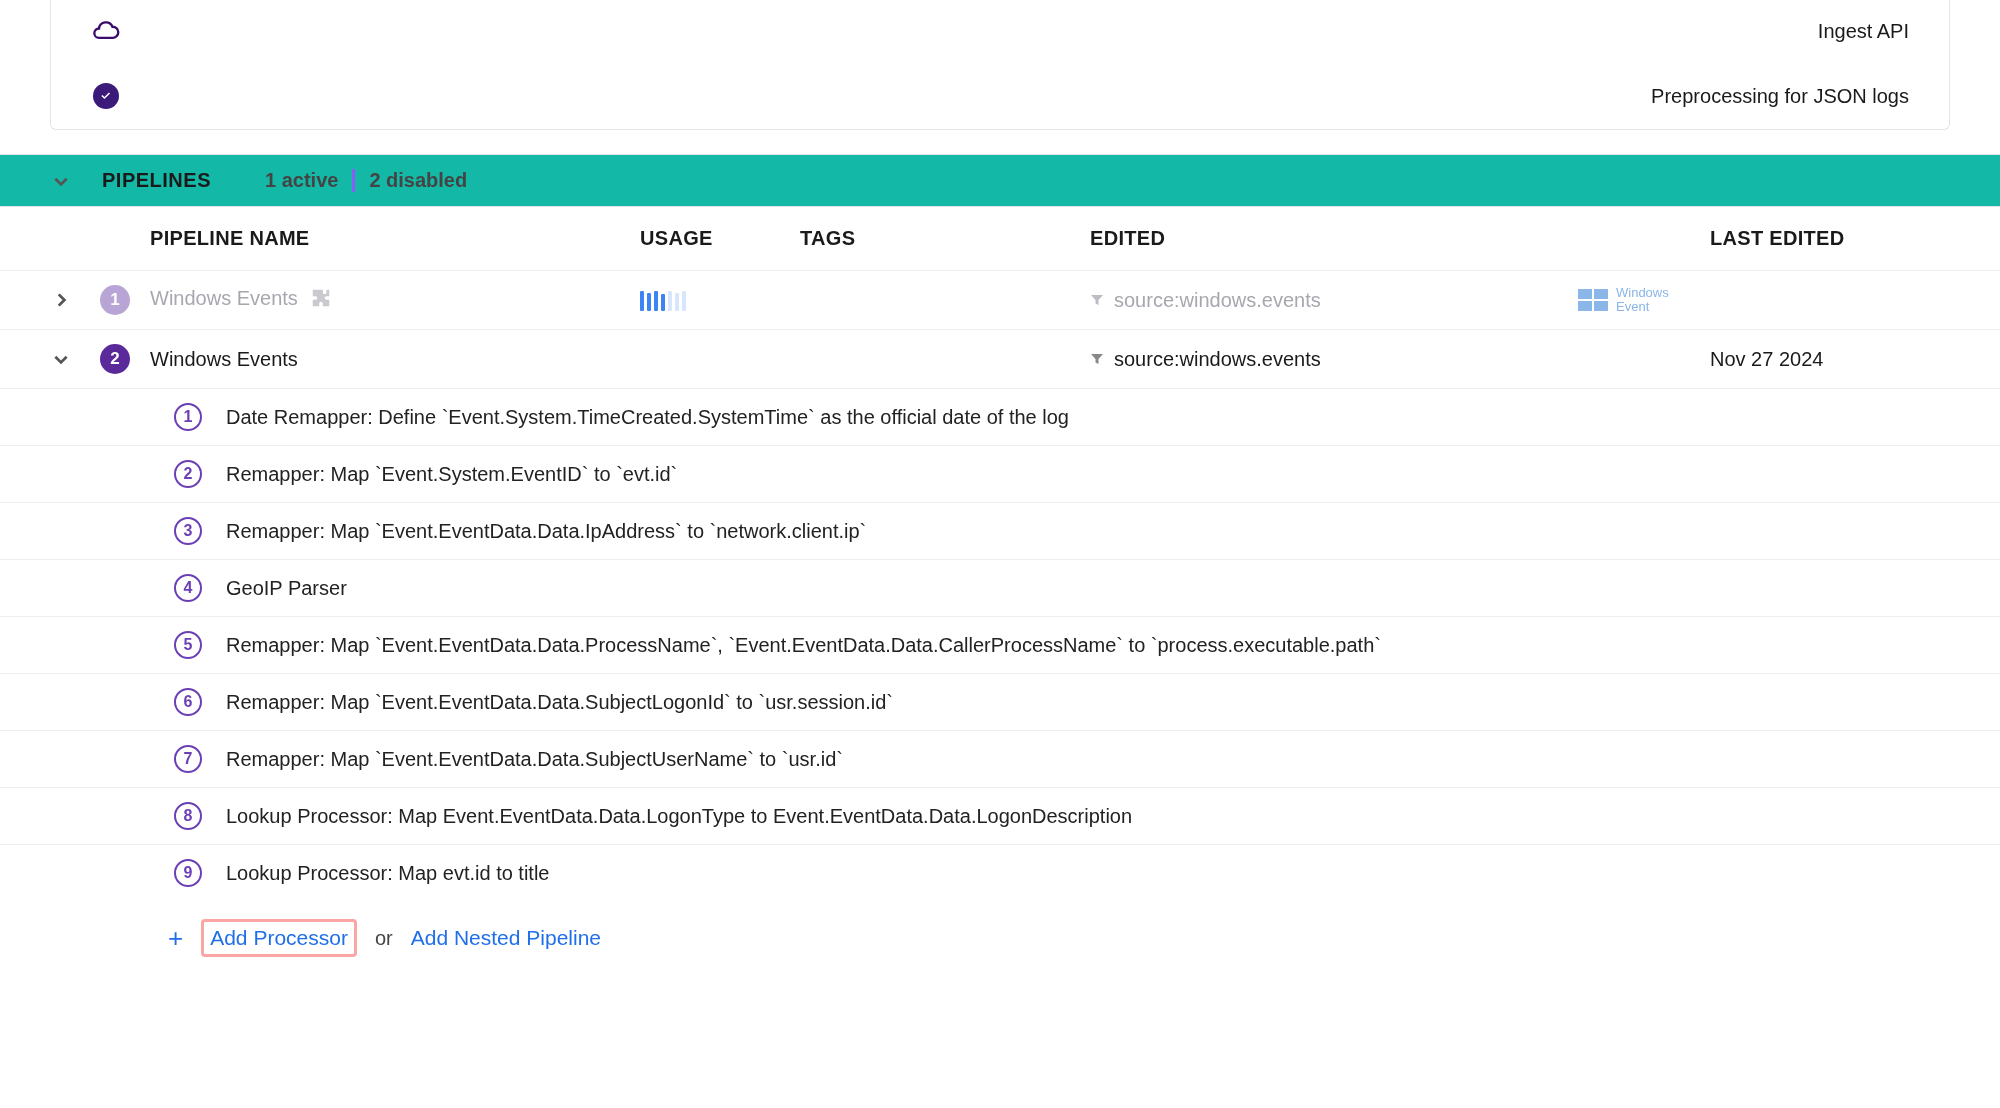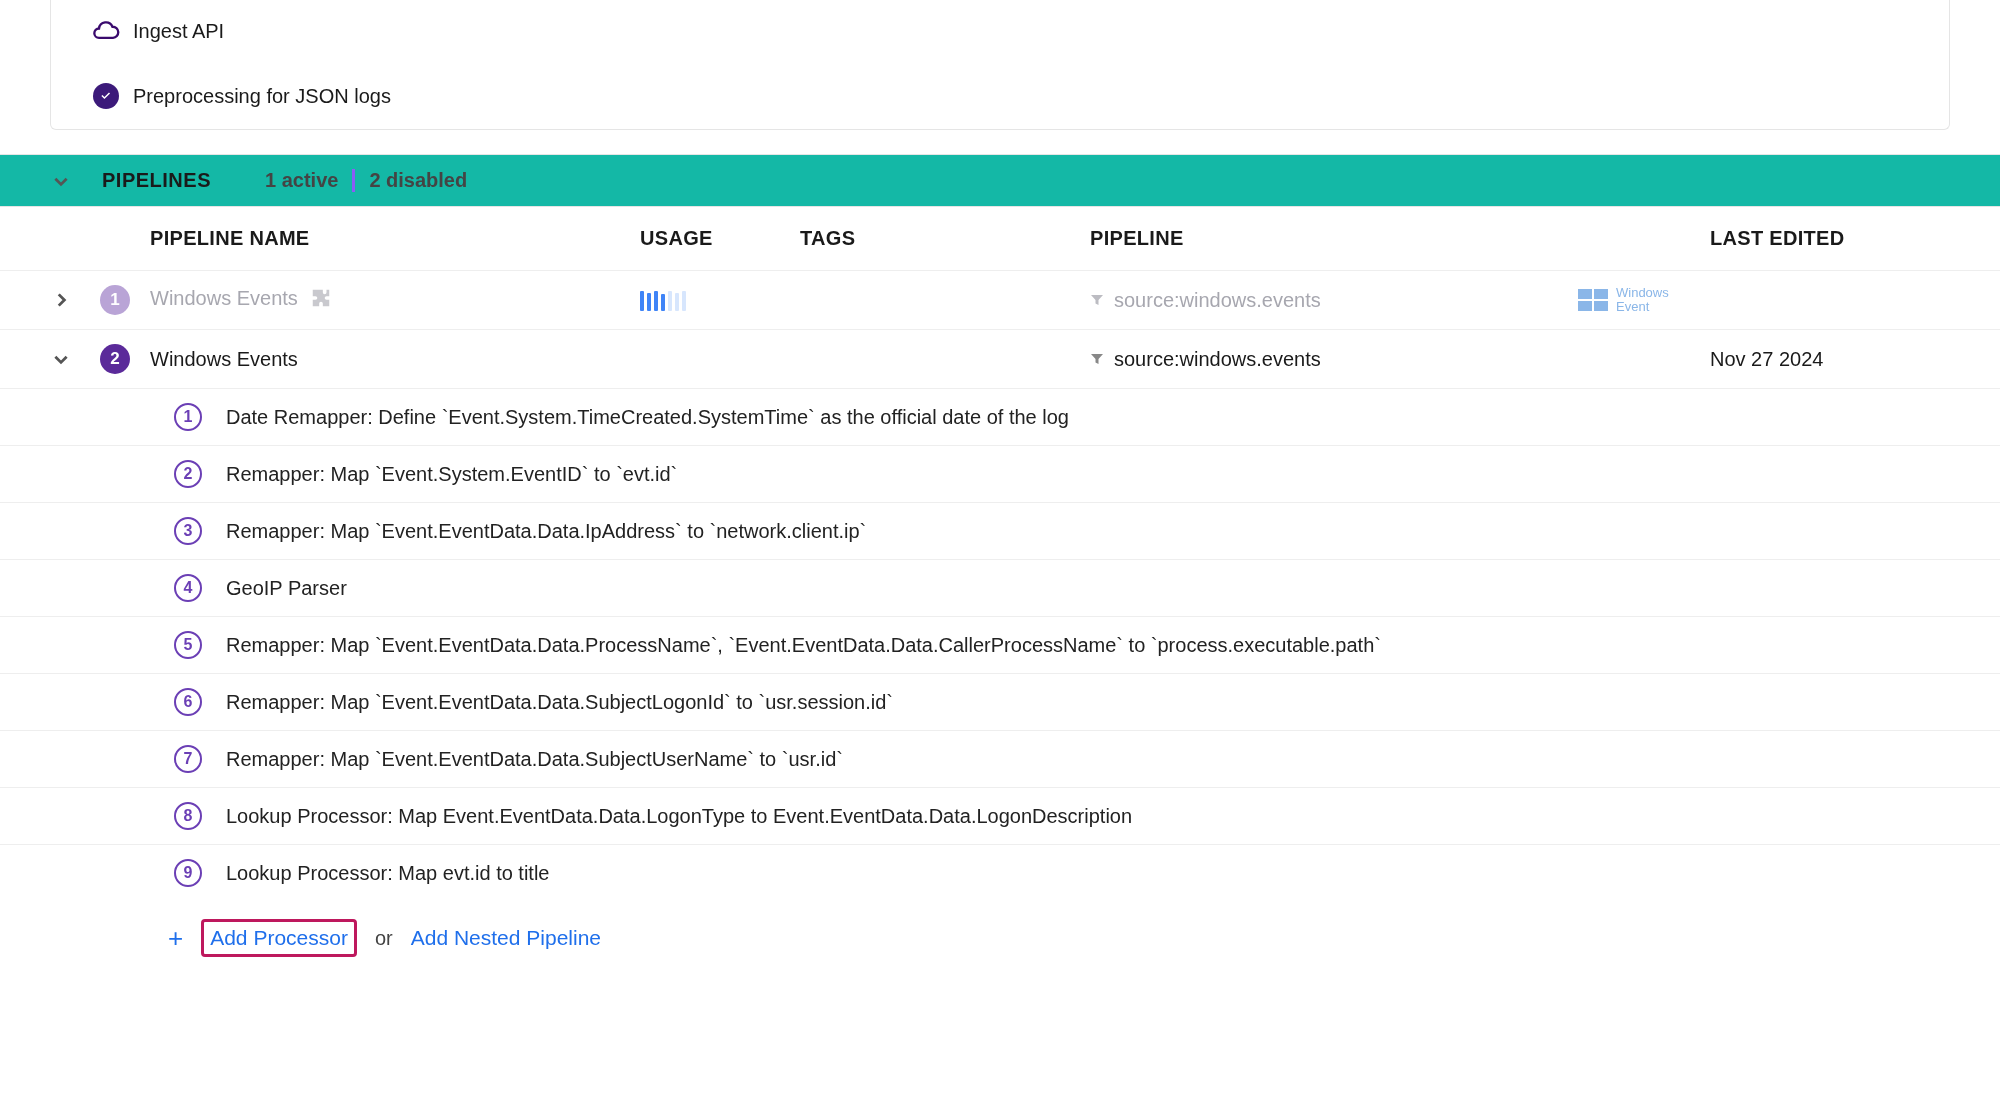--- a/index.html
+++ b/index.html
@@ -16,21 +16,22 @@
     border: 1px solid #e5e5e5;
     border-top: none;
     border-radius: 0 0 6px 6px;
     margin: 0 50px 0 50px;
     background: #fff;
   }
   .top-row {
     display: flex;
     align-items: center;
     padding: 20px 40px;
-    gap: 12px;
+    gap: 33px;
+    justify-content: space-between;
   }
   .top-icon-wrap {
     width: 30px;
     display: flex;
     justify-content: center;
   }
   .cloud-icon svg { width: 28px; height: 22px; stroke: #3a0a6d; fill: none; stroke-width: 2; }
   .check-circle {
     width: 26px; height: 26px; border-radius: 50%;
     background: #3c1a7a;
@@ -127,21 +128,21 @@
 
   .add-row {
     display:flex; align-items:center;
     padding: 18px 50px 30px 50px;
     gap: 18px;
   }
   .add-row .spacer2 { width: 100px; flex:0 0 100px; }
   .plus-icon { color:#1f6feb; font-size: 26px; font-weight: 400; margin-left: 0; }
   .link-btn { color:#1f6feb; font-size: 21px; cursor:pointer; }
   .link-btn.highlight {
-    border: 3px solid #be185d;
+    border: 3px solid #fca5a5;
     border-radius: 4px;
     padding: 4px 6px;
   }
   .or-text { color:#444; }
 </style>
 </head>
 <body>
 
 <div class="container">
 
@@ -176,21 +177,21 @@
     <div class="status-group">
       <div class="status-item"><span class="status-bold">1 active</span></div>
       <div class="status-item"><span class="status-bold">2 disabled</span></div>
     </div>
   </div>
 
   <div class="columns-header">
     <div class="col-name">PIPELINE NAME</div>
     <div class="col-usage">USAGE</div>
     <div class="col-tags">TAGS</div>
-    <div class="col-filters">PIPELINE</div>
+    <div class="col-filters">EDITED</div>
     <div class="col-last">LAST EDITED</div>
   </div>
 
   <div class="pipeline-row disabled">
     <div class="chevron">
       <svg viewBox="0 0 16 16">
           <polyline points="6,3 11,8 6,13"></polyline>
         </svg>
     </div>
     <div class="num-badge purple-light">1</div>

